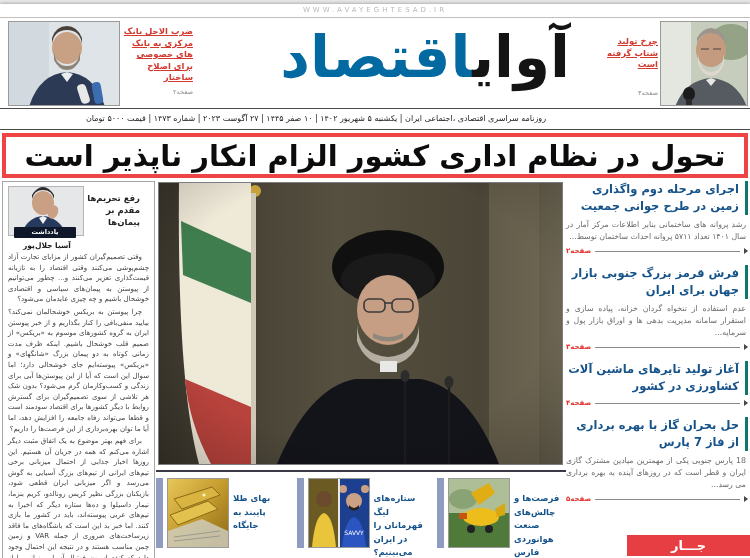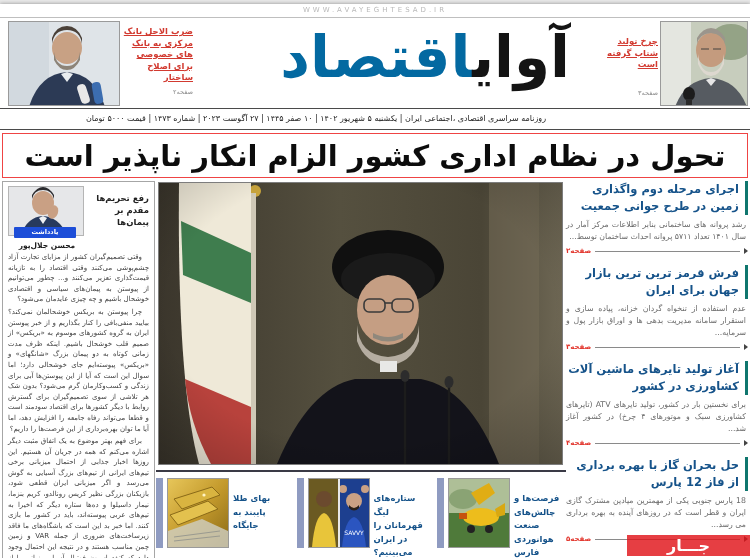--- a/index.html
+++ b/index.html
@@ -21,32 +21,32 @@
   .masthead{direction:rtl;text-align:center;font-weight:900;font-size:58px;line-height:86px;
             letter-spacing:-1px;white-space:nowrap;}
   .masthead .black{color:#141414;}
   .masthead .red{color:#0369a1;}
 
   
   .date-band{left:0;top:105px;width:632px;height:20px;line-height:20px;text-align:center;
              direction:rtl;font-size:8px;color:#1d1d1d;}
 
   
-  .headline-box{left:2px;top:129px;width:746px;height:45px;border:1px solid #ef4444;
+  .headline-box{left:2px;top:129px;width:746px;height:45px;border:4px solid #ef4444;
                 display:flex;align-items:center;justify-content:center;}
   .headline-box h1{margin:0;direction:rtl;font-size:29px;font-weight:900;color:#0c0c0c;white-space:nowrap;}
 
   
   .note-col{left:2px;top:177px;width:153px;height:380px;border:1px solid #a6a6a6;
             background:#fff;overflow:hidden;padding:4px 5px;}
   .note-head{position:relative;height:66px;}
   .note-photo{position:absolute;left:0;top:0;width:76px;height:50px;border:1px solid #b5b5b5;overflow:hidden;}
-  .note-banner{position:absolute;left:6px;top:41px;width:62px;height:11px;background:#1d4ed8;
+  .note-banner{position:absolute;left:6px;top:41px;width:62px;height:11px;background:#0f172a;
                color:#fff;font-size:6.5px;line-height:11px;text-align:center;font-weight:bold;border-radius:1px;}
-  .note-title{position:absolute;right:0;top:6px;width:60px;direction:rtl;text-align:right;
+  .note-title{position:absolute;right:9px;top:6px;width:60px;direction:rtl;text-align:right;
               font-size:8.5px;font-weight:bold;color:#222;line-height:12px;}
   .note-author{position:absolute;left:0;top:55px;width:78px;text-align:center;direction:rtl;
                font-size:7.5px;font-weight:bold;color:#1c1c1c;}
   .note-body{direction:rtl;text-align:justify;font-size:7px;line-height:10.6px;color:#3f3f3f;}
   .note-body p{margin:0 0 2px 0;text-indent:7px;}
 
   
   .main-photo{left:158px;top:178px;width:405px;height:283px;border:1px solid #7d7d7d;overflow:hidden;}
   .photo-bottom-rule{left:156px;top:466px;width:410px;height:2px;background:#3a3a46;}
 
@@ -66,21 +66,21 @@
            color:#16538a;line-height:17px;text-align:right;}
   .rc-body{margin-top:4px;font-size:7.8px;line-height:12px;color:#6a6a6a;text-align:justify;padding-right:2px;}
   .rc-pagerow{direction:ltr;display:flex;align-items:center;margin-top:3px;height:10px;}
   .rc-page{color:#e2342b;font-size:7px;font-weight:bold;direction:rtl;}
   .rc-line{flex:1;height:1px;background:#8a8a8a;margin:0 4px;}
   .rc-arrow{width:0;height:0;border-top:3px solid transparent;border-bottom:3px solid transparent;
             border-left:4px solid #444;}
 
   
   .watermark{left:627px;top:531px;width:123px;height:21px;background:rgba(225,20,26,.82);
-             color:#fff;font-weight:bold;font-size:16px;line-height:21px;text-align:center;direction:rtl;}
+             color:#fff;font-weight:bold;font-size:13px;line-height:21px;text-align:center;direction:rtl;}
 </style>
 </head>
 <body>
 
 <div id="page">
 
   <div class="abs url-band">WWW.AVAYEGHTESAD.IR</div>
   <div class="abs rule light" style="top:13px"></div>
 
   <div class="abs photo-frame" style="left:8px;top:17px;width:112px;height:85px">
@@ -143,21 +143,21 @@
           <rect width="74" height="48" fill="#e6e7e9"></rect>
           <ellipse cx="34" cy="16" rx="11" ry="12" fill="#c9a084"></ellipse>
           <path d="M23 12 Q25 3 34 3 Q43 3 45 12 L45 8 Q40 0 34 0 Q28 0 23 8 Z" fill="#2b2b2e"></path>
           <path d="M12 48 Q18 30 34 29 Q50 30 58 48 Z" fill="#273a5e"></path>
           <path d="M30 31 L34 37 L38 31 L34 29 Z" fill="#eef0f2"></path>
           <ellipse cx="44" cy="25" rx="5" ry="7" fill="#c9a084" transform="rotate(20 44 25)"></ellipse>
         </svg>
       </div>
       <div class="note-banner">یادداشت</div>
       <div class="note-title">رفع تحریم‌ها مقدم بر پیمان‌ها</div>
-      <div class="note-author">محسن جلال‌پور</div>
+      <div class="note-author">آسیا جلال‌پور</div>
     </div>
     <div class="note-body">
       <p>وقتی تصمیم‌گیران کشور از مزایای تجارت آزاد چشم‌پوشی می‌کنند وقتی اقتصاد را به تازیانه قیمت‌گذاری تعزیر می‌کنند و... چطور می‌توانیم از پیوستن به پیمان‌های سیاسی و اقتصادی خوشحال باشیم و چه چیزی عایدمان می‌شود؟</p>
       <p>چرا پیوستن به بریکس خوشحالمان نمی‌کند؟ بیایید منفی‌بافی را کنار بگذاریم و از خبر پیوستن ایران به گروه کشورهای موسوم به «بریکس» از صمیم قلب خوشحال باشیم. اینکه ظرف مدت زمانی کوتاه به دو پیمان بزرگ «شانگهای» و «بریکس» پیوسته‌ایم جای خوشحالی دارد؛ اما سوال این است که آیا از این پیوستن‌ها آبی برای زندگی و کسب‌وکارمان گرم می‌شود؟ بدون شک هر تلاشی از سوی تصمیم‌گیران برای گسترش روابط با دیگر کشورها برای اقتصاد سودمند است و قطعا می‌تواند رفاه جامعه را افزایش دهد، اما آیا ما توان بهره‌برداری از این فرصت‌ها را داریم؟</p>
       <p>برای فهم بهتر موضوع به یک اتفاق مثبت دیگر اشاره می‌کنم که همه در جریان آن هستیم. این روزها اخبار جذابی از احتمال میزبانی برخی تیم‌های ایرانی از تیم‌های بزرگ آسیایی به گوش می‌رسد و اگر میزبانی ایران قطعی شود، بازیکنان بزرگی نظیر کریس رونالدو، کریم بنزما، نیمار داسیلوا و ده‌ها ستاره دیگر که اخیرا به تیم‌های عربی پیوسته‌اند، باید در کشور ما بازی کنند. اما خبر بد این است که باشگاه‌های ما فاقد زیرساخت‌های ضروری از جمله VAR و زمین چمن مناسب هستند و در نتیجه این احتمال وجود دارد که کنفدراسیون فوتبال آسیا، میزبانی را از ایران بگیرد و باشگاه‌های ایرانی ناچار شوند در کشورهای دیگر با رقبای خود دیدار کنند.</p>
 
     </div>
   </div>
 
   <div class="abs main-photo">
@@ -274,41 +274,40 @@
       <div class="rc-head">اجرای مرحله دوم واگذاری زمین در طرح جوانی جمعیت</div>
       <div class="rc-body">رشد پروانه های ساختمانی بنابر اطلاعات مرکز آمار در سال ۱۴۰۱ تعداد ۵۷۱۱ پروانه احداث ساختمان توسط...</div>
       <div class="rc-pagerow">
         <span class="rc-page">صفحه۲</span>
         <span class="rc-line"></span>
         <span class="rc-arrow"></span>
       </div>
     </div>
 
     <div class="rc-item">
-      <div class="rc-head">فرش قرمز ترین ترین بازار جهان برای ایران</div>
+      <div class="rc-head">فرش قرمز بزرگ جنوبی بازار جهان برای ایران</div>
       <div class="rc-body">عدم استفاده از تنخواه گردان خزانه، پیاده سازی و استقرار سامانه مدیریت بدهی ها و اوراق بازار پول و سرمایه...</div>
       <div class="rc-pagerow">
         <span class="rc-page">صفحه۳</span>
         <span class="rc-line"></span>
         <span class="rc-arrow"></span>
       </div>
     </div>
 
     <div class="rc-item">
       <div class="rc-head">آغاز تولید تایرهای ماشین آلات کشاورزی در کشور</div>
-      <div class="rc-body">برای نخستین بار در کشور، تولید تایرهای ATV (تایرهای کشاورزی سبک و موتورهای ۴ چرخ) در کشور آغاز شد...</div>
       <div class="rc-pagerow">
         <span class="rc-page">صفحه۴</span>
         <span class="rc-line"></span>
         <span class="rc-arrow"></span>
       </div>
     </div>
 
     <div class="rc-item">
-      <div class="rc-head">حل بحران گاز با بهره برداری از فاز 12 پارس</div>
+      <div class="rc-head">حل بحران گاز با بهره برداری از فاز 7 پارس</div>
       <div class="rc-body">18 پارس جنوبی یکی از مهمترین میادین مشترک گازی ایران و قطر است که در روزهای آینده به بهره برداری می رسد...</div>
       <div class="rc-pagerow">
         <span class="rc-page">صفحه۵</span>
         <span class="rc-line"></span>
         <span class="rc-arrow"></span>
       </div>
     </div>
 
   </div>
 

